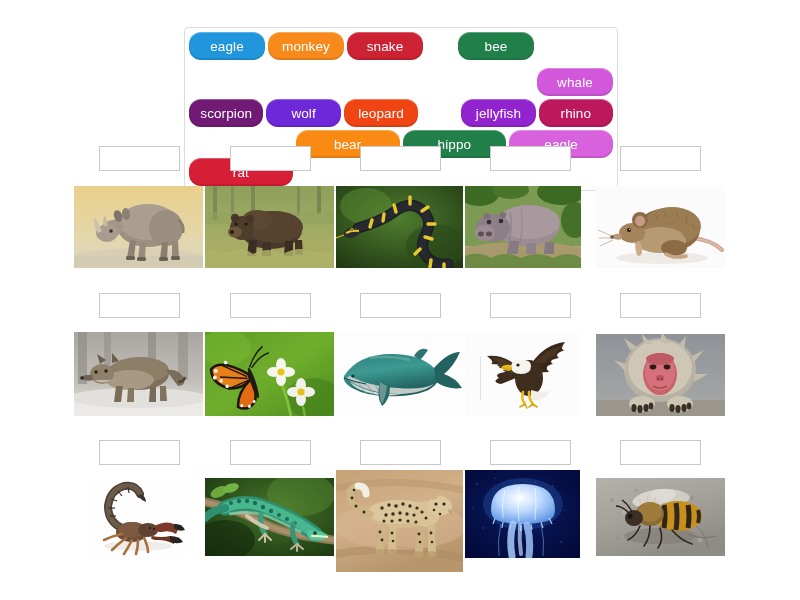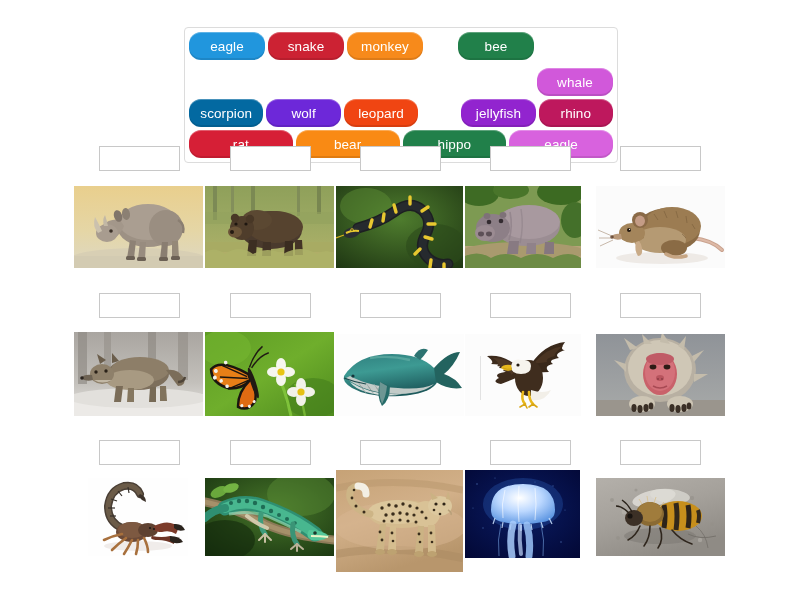--- a/index.html
+++ b/index.html
@@ -76,36 +76,36 @@
 </style>
 </head>
 <body>
 
 <div id="stage">
 
   <div id="tile-bank">
 
     <div class="tile-row">
       <div class="tile" style="background-color: rgb(33, 150, 221);">eagle</div>
+      <div class="tile" style="background-color: rgb(247, 138, 27);">monkey</div>
       <div class="tile" style="background-color: rgb(204, 34, 51);">snake</div>
-      <div class="tile" style="background-color: rgb(247, 138, 27);">monkey</div>
       <div class="tile" style="background-color: rgb(33, 128, 74); margin-left: 32px;">bee</div>
       <div class="tile" style="background-color: rgb(209, 88, 218); margin-top: 36px;">whale</div>
     </div>
 
     <div class="tile-row">
-      <div class="tile" style="background-color: #0369a1;">scorpion</div>
+      <div class="tile" style="background-color: #701a75;">scorpion</div>
       <div class="tile" style="background-color: #6d28d9;">wolf</div>
       <div class="tile" style="background-color: rgb(240, 69, 18);">leopard</div>
       <div class="tile" style="background-color: rgb(146, 36, 207); margin-left: 40px;">jellyfish</div>
       <div class="tile" style="background-color: #be185d; text-align: center;">rhino</div>
     </div>
 
     <div class="tile-row">
-      <div class="tile" style="background-color: rgb(214, 31, 54);">rat</div>
+      <div class="tile" style="background-color: rgb(214, 31, 54); margin-top: 28px;">rat</div>
       <div class="tile" style="background-color: rgb(249, 138, 20);">bear</div>
       <div class="tile" style="background-color: rgb(33, 128, 74);">hippo</div>
       <div class="tile" style="background-color: rgb(216, 98, 222);">eagle</div>
     </div>
 
   </div>
 
   <div class="dropzone" style="left:99px;  top:146px;"></div>
   <div class="dropzone" style="left:230px; top:146px;"></div>
   <div class="dropzone" style="left:360px; top:146px;"></div>

